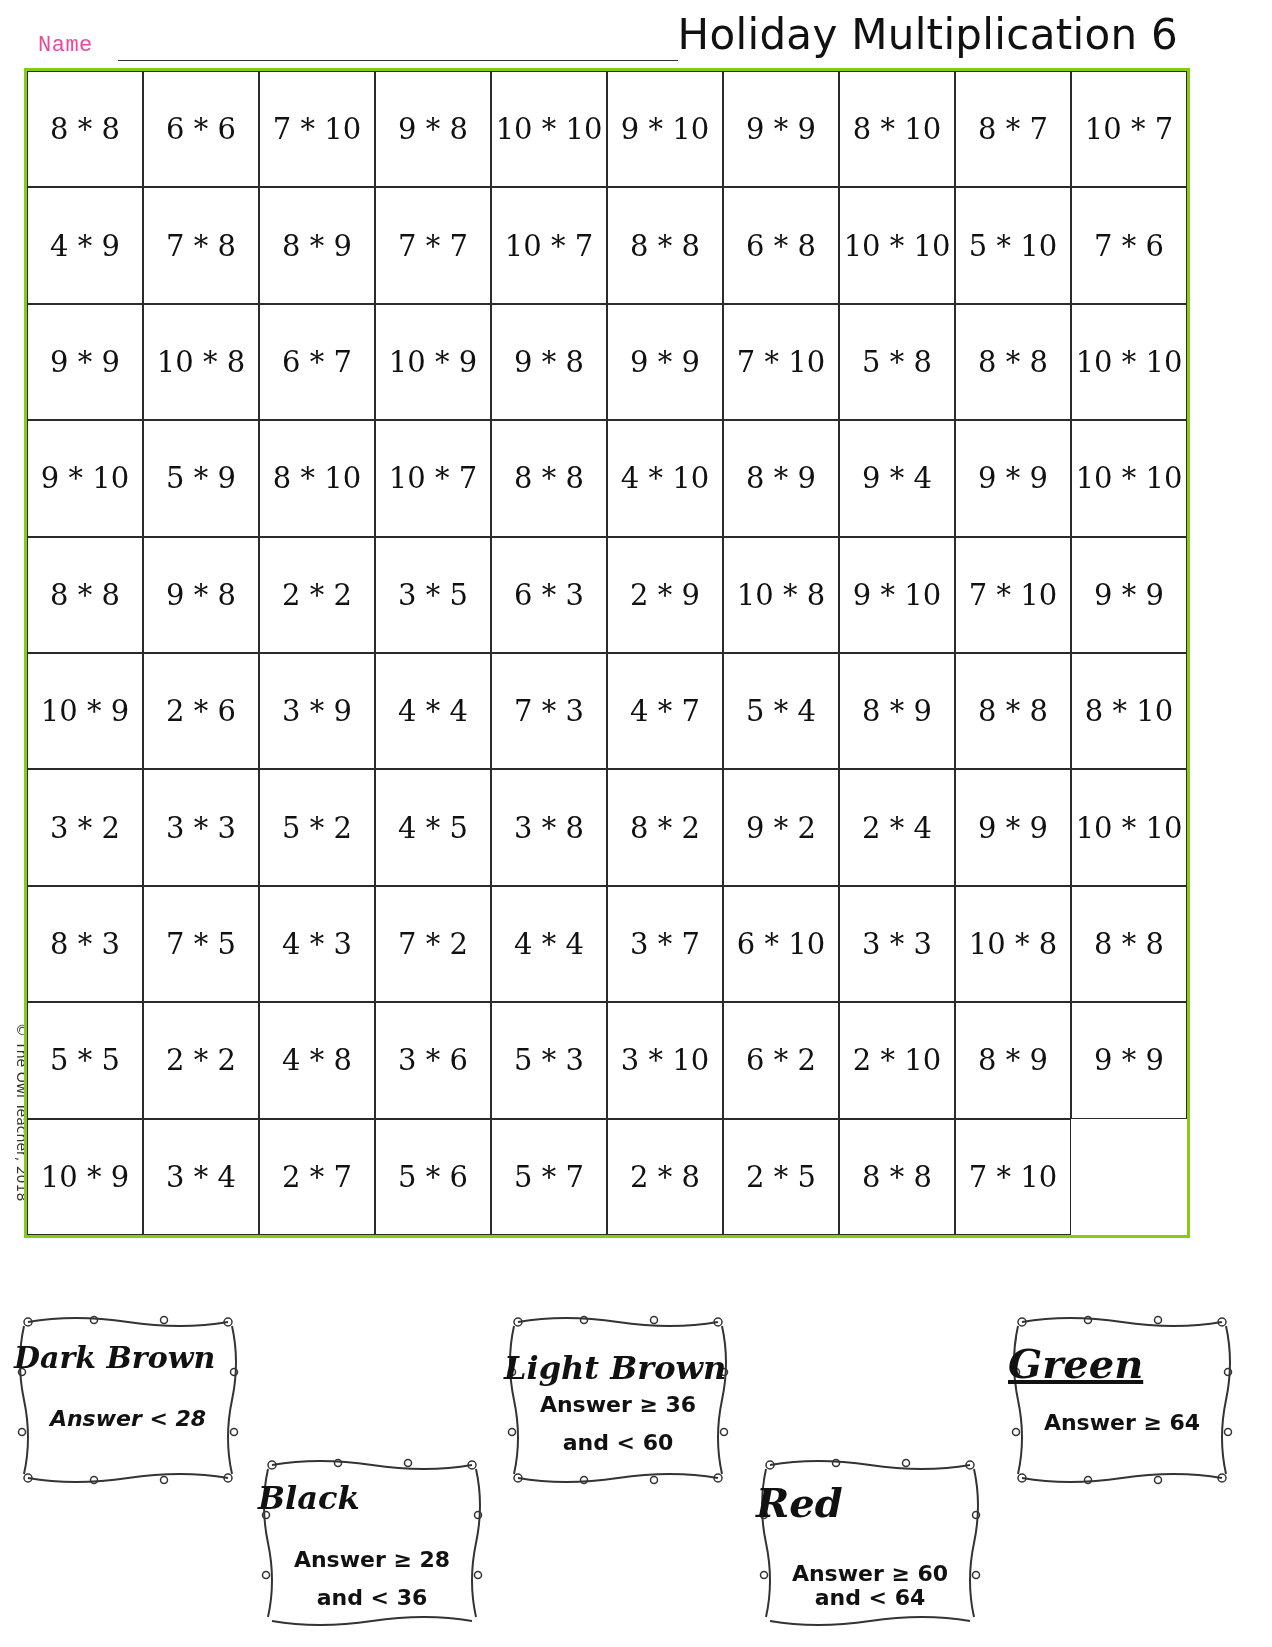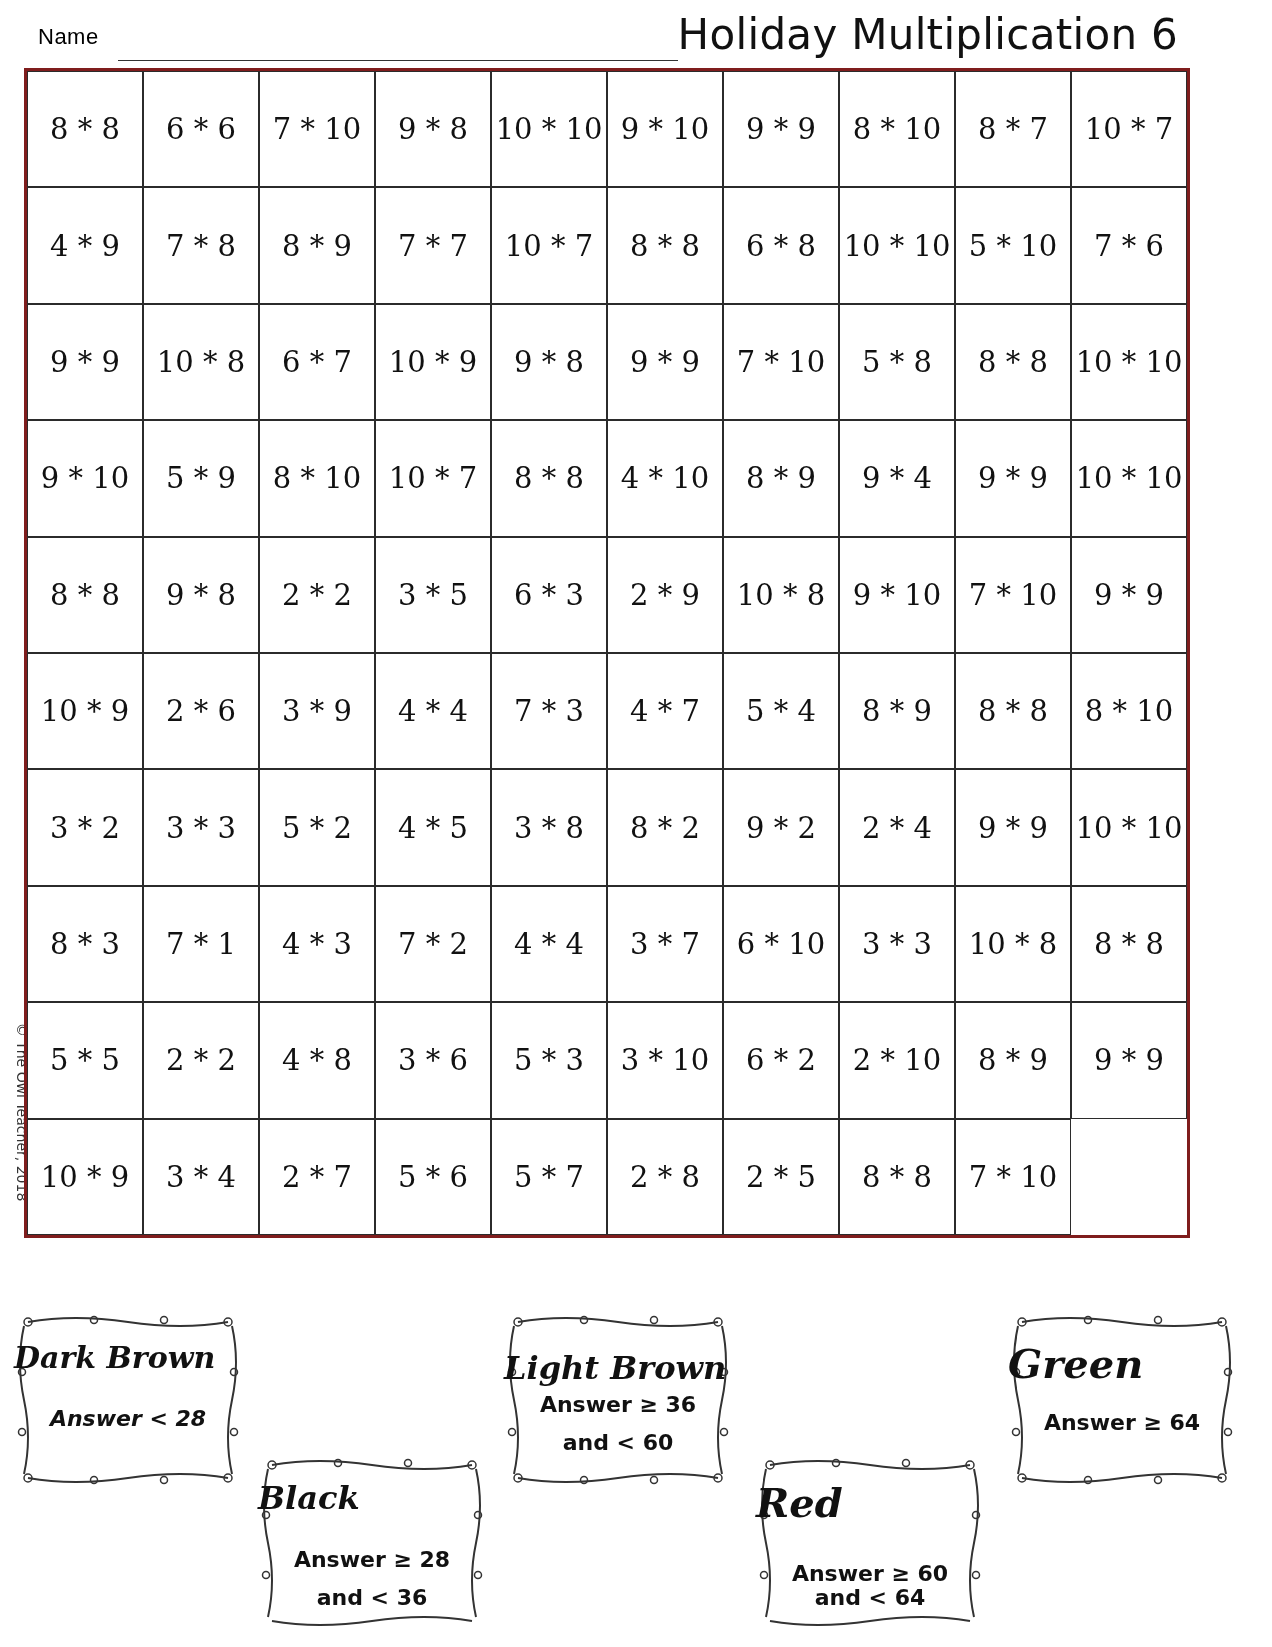--- a/index.html
+++ b/index.html
@@ -1,20 +1,20 @@
 <!DOCTYPE html>
 <html><head>
 <meta charset="utf-8">
 <style>
   html, body { margin:0; padding:0; background:#ffffff; }
   body { width:1272px; height:1647px; position:relative; overflow:hidden; font-family:"DejaVu Sans", sans-serif; color:#111; }
-  .name-label { position:absolute; left:38px; top:24px; font-size:22px; font-family:Liberation Sans, sans-serif; letter-spacing:0.5px; color:#000000; }
+  .name-label { position:absolute; left:38px; top:33px; font-size:22px; font-family:Liberation Mono, monospace; letter-spacing:0.5px; color:#ec4899; }
   .name-line { position:absolute; left:118px; top:60px; width:560px; border-bottom:1.5px solid #333; height:0; }
   .title { position:absolute; right:94px; top:10px; font-size:42px; font-weight:normal; font-family:"DejaVu Sans", sans-serif; color:#111; letter-spacing:0.3px; }
-  .grid { position:absolute; left:24px; top:68px; width:1166px; height:1170px; border:3px solid #7f1d1d; box-sizing:border-box; display:grid; grid-template-columns:repeat(10, 1fr); grid-template-rows:repeat(10, 1fr); }
+  .grid { position:absolute; left:24px; top:68px; width:1166px; height:1170px; border:3px solid #84cc16; box-sizing:border-box; display:grid; grid-template-columns:repeat(10, 1fr); grid-template-rows:repeat(10, 1fr); }
   .cell { border:1.5px solid #2b2b2b; display:flex; align-items:center; justify-content:center; font-family:"DejaVu Serif", serif; font-size:29px; color:#111; box-sizing:border-box; }
   .copyright { position:absolute; left:-78px; top:1104px; transform:rotate(90deg); transform-origin:center; width:200px; font-size:14px; color:#333; font-family:"DejaVu Sans", sans-serif; text-align:center; }
   .key { position:absolute; width:228px; height:176px; box-sizing:border-box; }
   .key svg { position:absolute; left:0; top:0; width:100%; height:100%; }
   .key .color-name { position:absolute; left:0; right:0; text-align:left; font-family:"DejaVu Serif", serif; font-style:italic; font-weight:bold; color:#111; }
   .key .rule { position:absolute; left:0; right:0; text-align:center; font-family:"DejaVu Sans", sans-serif; font-size:22px; font-weight:bold; color:#111; line-height:38px; }
 </style>
 </head>
 <body>
 
@@ -97,21 +97,21 @@
   <div class="cell">5 * 2</div>
   <div class="cell">4 * 5</div>
   <div class="cell">3 * 8</div>
   <div class="cell">8 * 2</div>
   <div class="cell">9 * 2</div>
   <div class="cell">2 * 4</div>
   <div class="cell">9 * 9</div>
 
   <div class="cell">10 * 10</div>
   <div class="cell">8 * 3</div>
-  <div class="cell">7 * 1</div>
+  <div class="cell">7 * 5</div>
   <div class="cell">4 * 3</div>
   <div class="cell">7 * 2</div>
   <div class="cell">4 * 4</div>
   <div class="cell">3 * 7</div>
   <div class="cell">6 * 10</div>
   <div class="cell">3 * 3</div>
   <div class="cell">10 * 8</div>
 
   <div class="cell">8 * 8</div>
   <div class="cell">5 * 5</div>
@@ -220,15 +220,15 @@
       <circle cx="214" cy="166" r="4" fill="none" stroke="#333" stroke-width="1.5"></circle>
     <circle cx="80" cy="8" r="3.5" fill="none" stroke="#333" stroke-width="1.5"></circle>
       <circle cx="150" cy="8" r="3.5" fill="none" stroke="#333" stroke-width="1.5"></circle>
     <circle cx="80" cy="168" r="3.5" fill="none" stroke="#333" stroke-width="1.5"></circle>
       <circle cx="150" cy="168" r="3.5" fill="none" stroke="#333" stroke-width="1.5"></circle>
     <circle cx="8" cy="60" r="3.5" fill="none" stroke="#333" stroke-width="1.5"></circle>
       <circle cx="8" cy="120" r="3.5" fill="none" stroke="#333" stroke-width="1.5"></circle>
     <circle cx="220" cy="60" r="3.5" fill="none" stroke="#333" stroke-width="1.5"></circle>
       <circle cx="220" cy="120" r="3.5" fill="none" stroke="#333" stroke-width="1.5"></circle>
   </svg>
-  <div class="color-name" style="top:28px; font-size:40px;">Green</div>
+  <div class="color-name" style="top:28px; font-size:40px;text-decoration:underline;">Green</div>
   <div class="rule" style="top:92px;">Answer ≥ 64</div>
 </div>
 
 </body></html>

